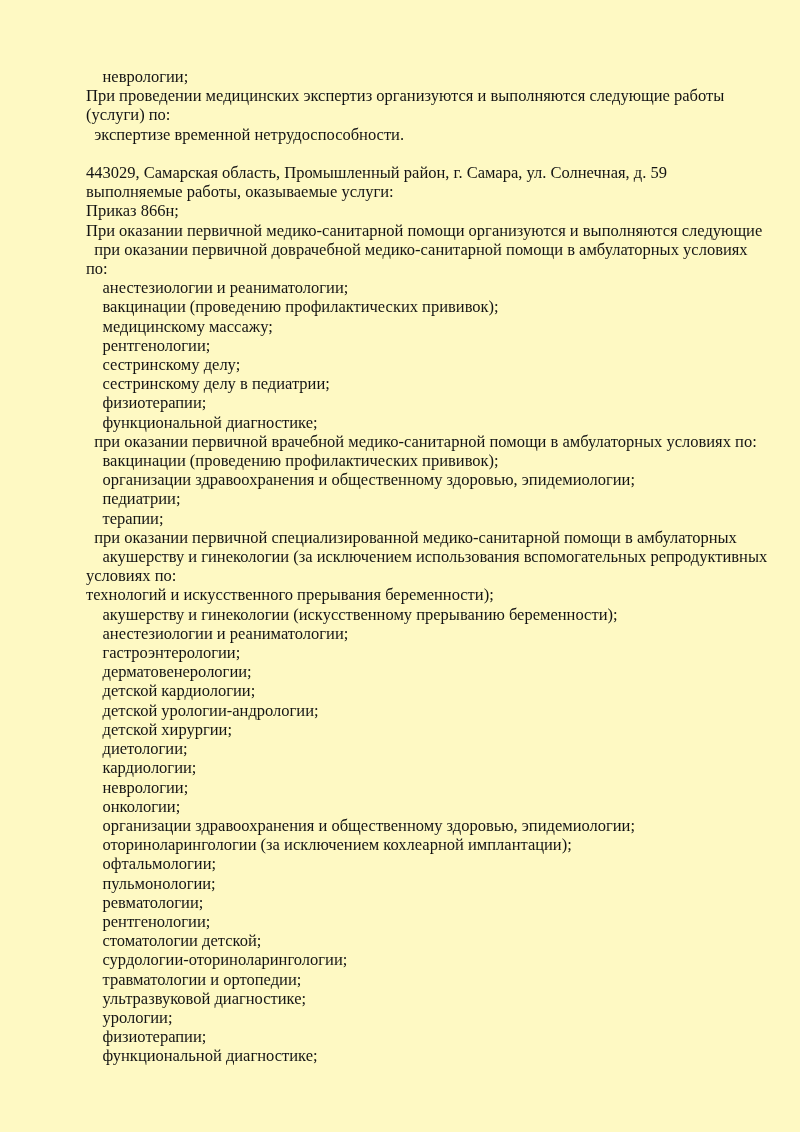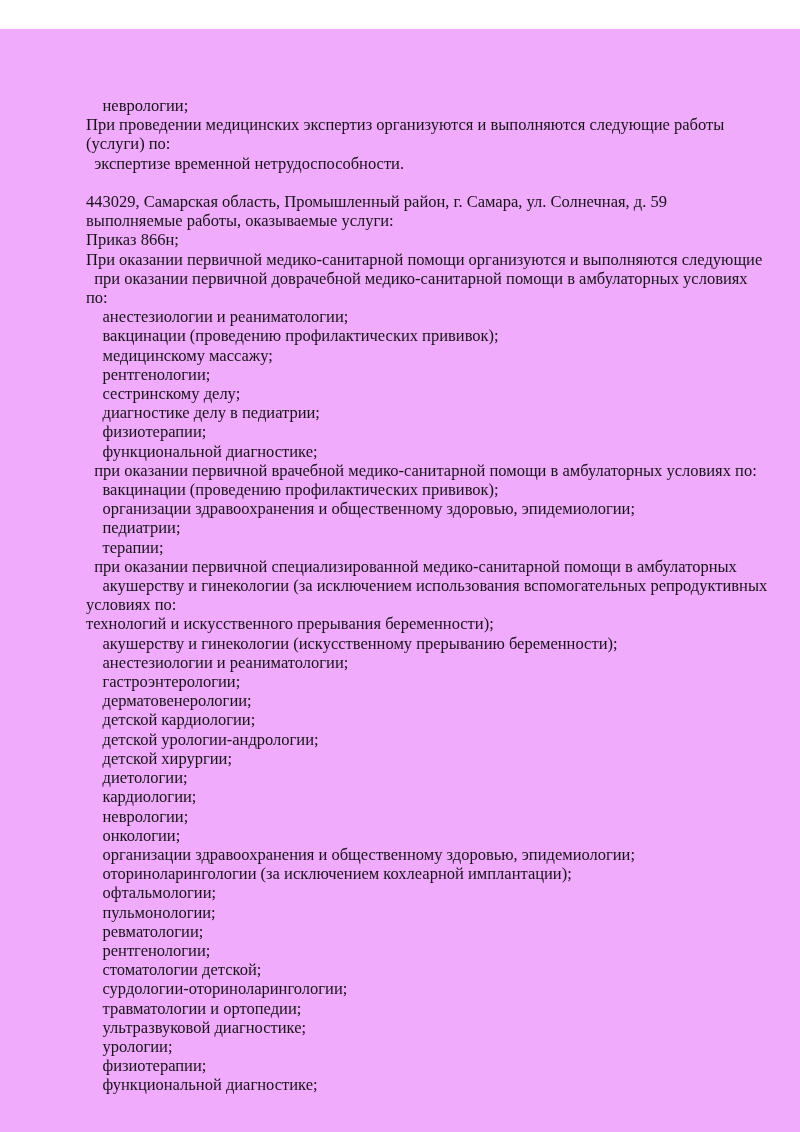--- a/index.html
+++ b/index.html
@@ -9,22 +9,21 @@
   body {
     width: 800px;
     height: 1132px;
     background: #ffffff;
     overflow: hidden;
     position: relative;
   }
   .page {
     position: absolute;
     inset: 0;
-    background: #f0abfc;
-    margin-top: 29px;
+    background: #fef9c3;
   }
   .doc {
     position: absolute;
     left: 86px;
     top: 67px;
     right: 10px;
     font-family: "Liberation Serif", serif;
     font-size: 16.5px;
     line-height: 19.2px;
     color: #141414;
@@ -48,21 +47,21 @@
       <div class="line">выполняемые работы, оказываемые услуги:</div>
       <div class="line">Приказ 866н;</div>
       <div class="line">При оказании первичной медико-санитарной помощи организуются и выполняются следующие</div>
       <div class="line">  при оказании первичной доврачебной медико-санитарной помощи в амбулаторных условиях</div>
       <div class="line">по:</div>
       <div class="line">    анестезиологии и реаниматологии;</div>
       <div class="line">    вакцинации (проведению профилактических прививок);</div>
       <div class="line">    медицинскому массажу;</div>
       <div class="line">    рентгенологии;</div>
       <div class="line">    сестринскому делу;</div>
-      <div class="line">    диагностике делу в педиатрии;</div>
+      <div class="line">    сестринскому делу в педиатрии;</div>
       <div class="line">    физиотерапии;</div>
       <div class="line">    функциональной диагностике;</div>
       <div class="line">  при оказании первичной врачебной медико-санитарной помощи в амбулаторных условиях по:</div>
       <div class="line">    вакцинации (проведению профилактических прививок);</div>
       <div class="line">    организации здравоохранения и общественному здоровью, эпидемиологии;</div>
       <div class="line">    педиатрии;</div>
       <div class="line">    терапии;</div>
       <div class="line">  при оказании первичной специализированной медико-санитарной помощи в амбулаторных</div>
       <div class="line">    акушерству и гинекологии (за исключением использования вспомогательных репродуктивных</div>
       <div class="line">условиях по:</div>

